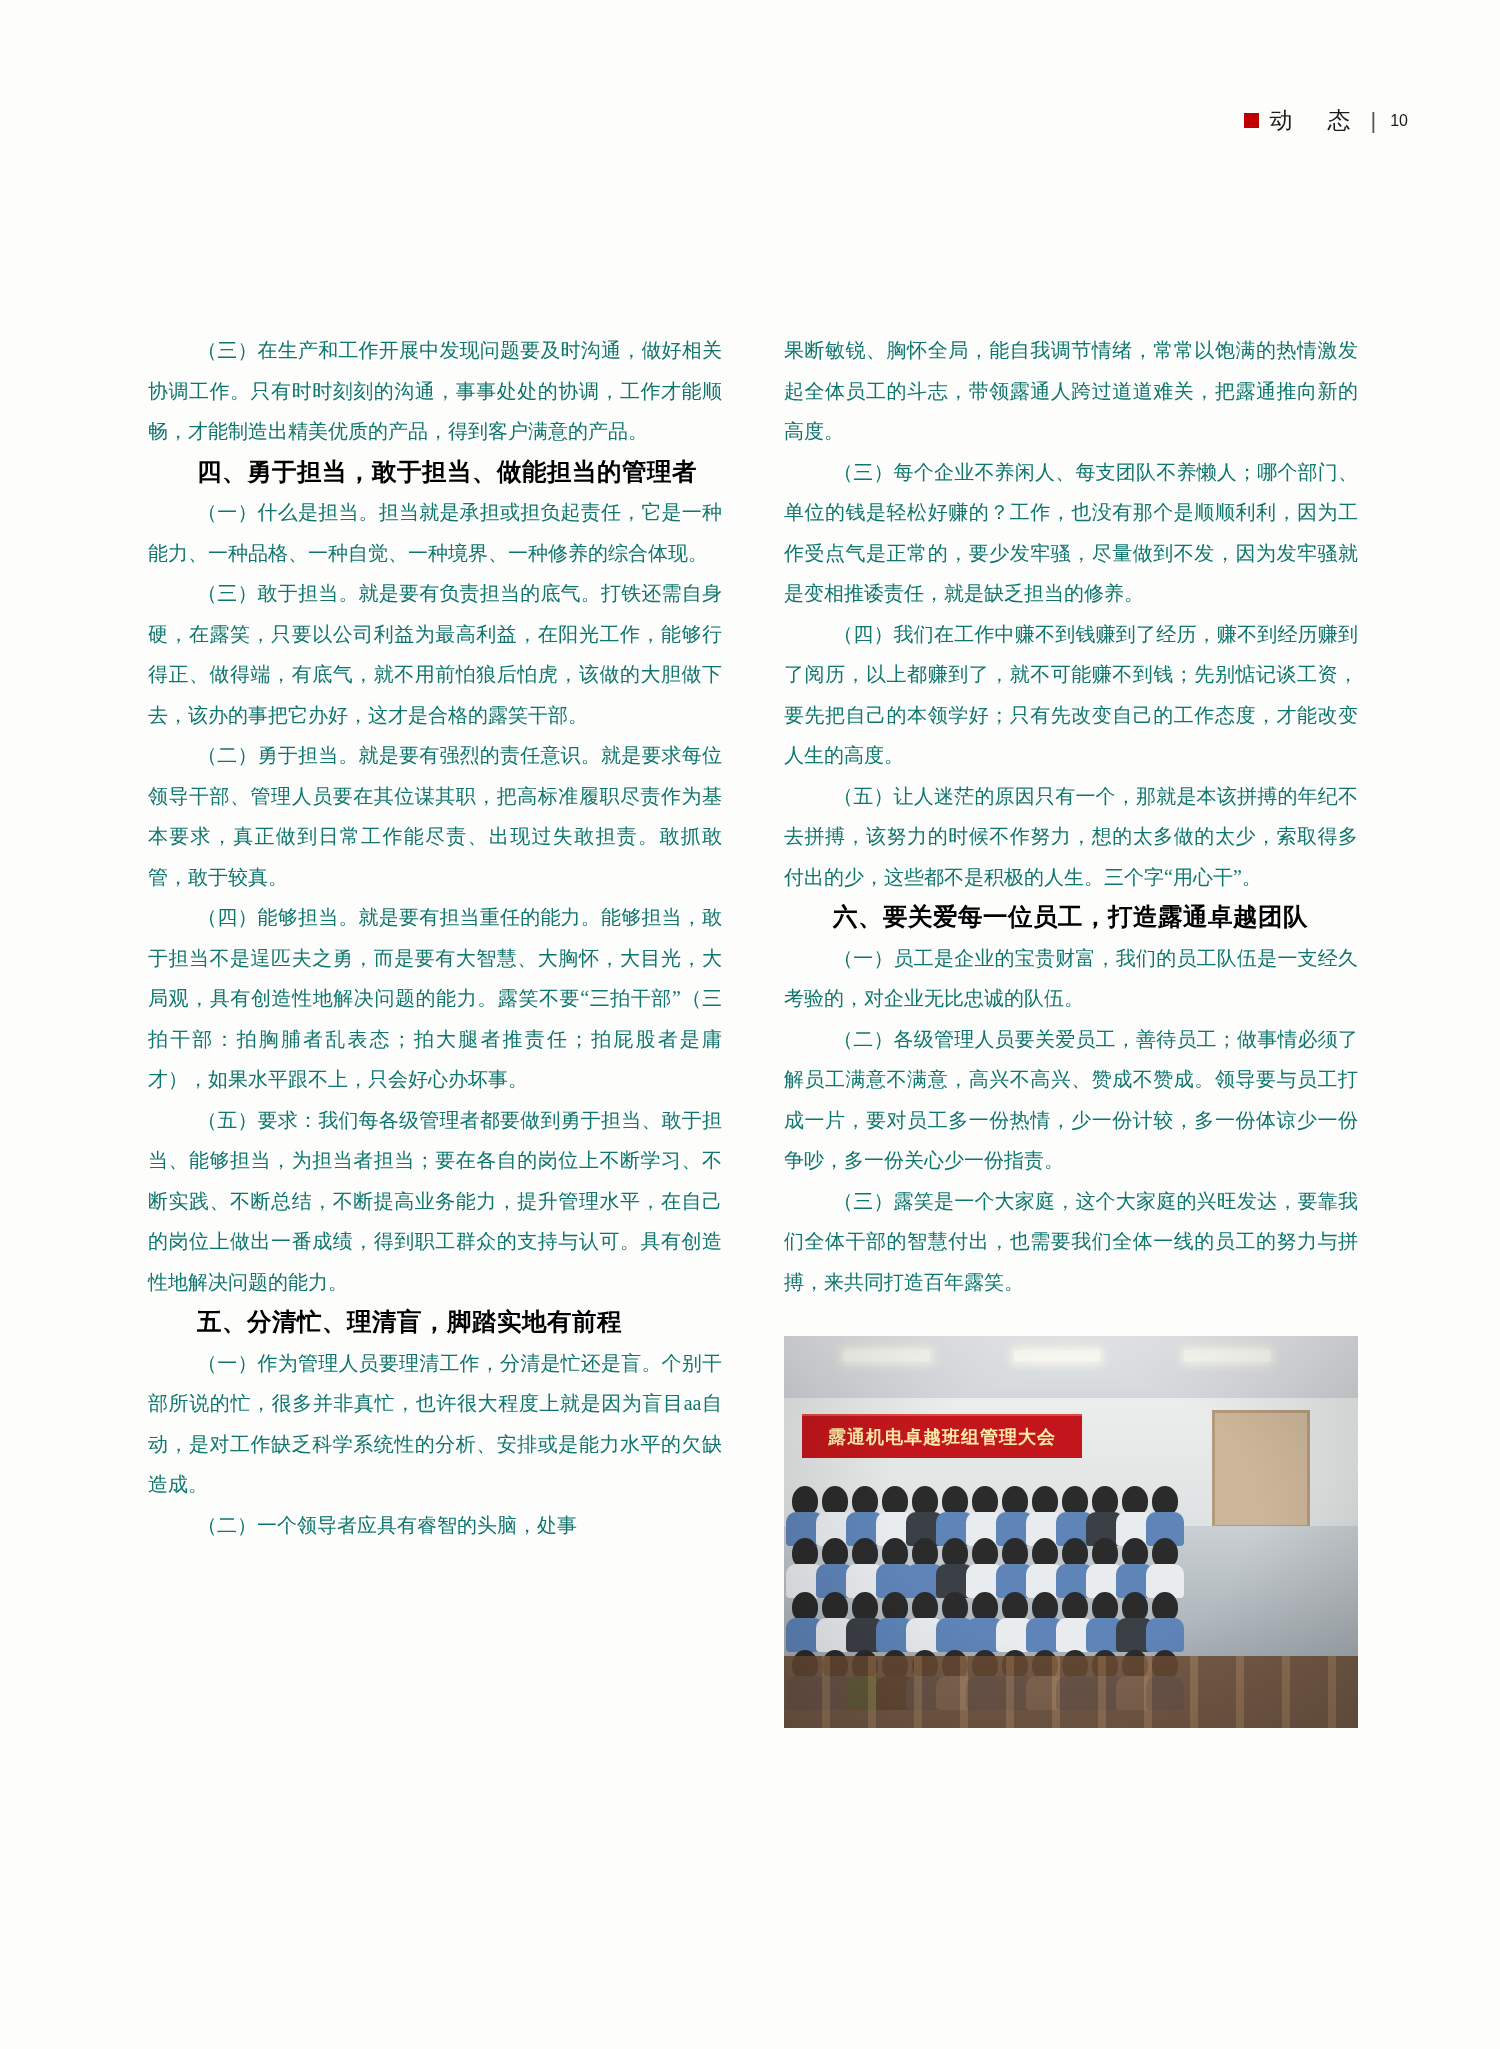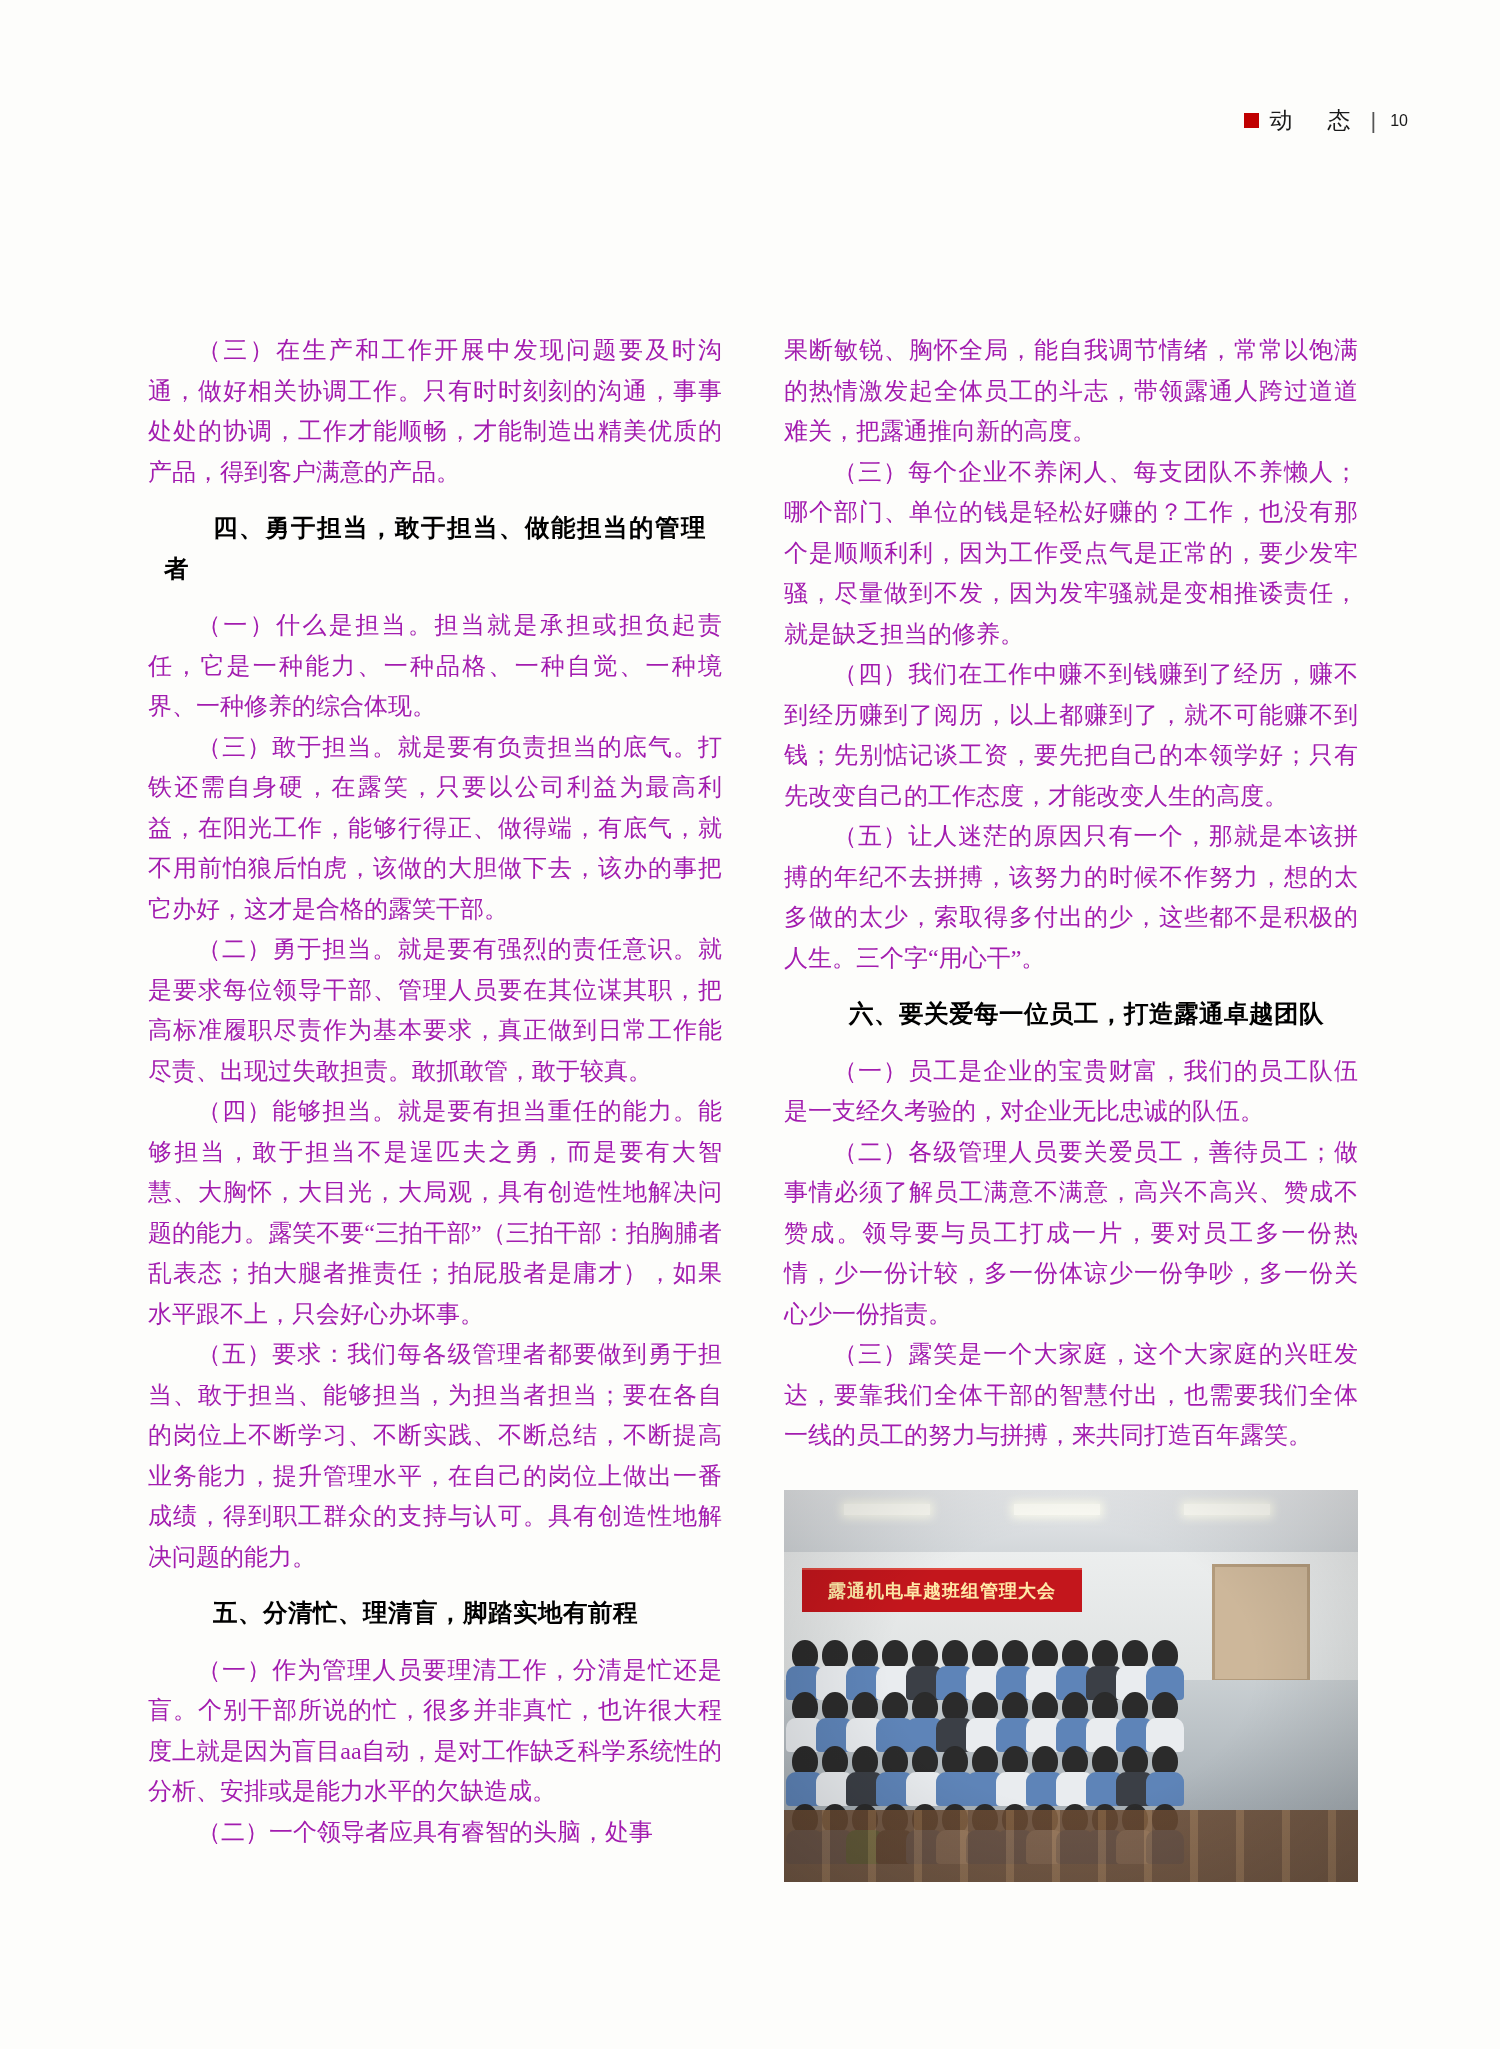--- a/index.html
+++ b/index.html
@@ -59,32 +59,32 @@
     top: 330px;
     width: 1210px;
     display: flex;
     gap: 62px;
   }
   .col {
     width: 574px;
   }
   p {
     margin: 0;
-    font-size: 24px;
+    font-size: 20px;
     line-height: 40.5px;
-    color: #a21caf;
+    color: #0f766e;
     text-align: justify;
     text-justify: inter-ideograph;
     letter-spacing: 0px;
   }
   p.ind {
     text-indent: 49px;
   }
   .hd {
-    margin: 16px;
+    margin: 0;
     font-family: "Liberation Sans", "DejaVu Sans", sans-serif;
     font-weight: bold;
     font-size: 24.5px;
     line-height: 40.5px;
     color: #000;
     text-indent: 49px;
     letter-spacing: 0.5px;
   }
   .photo {
     margin-top: 34px;

